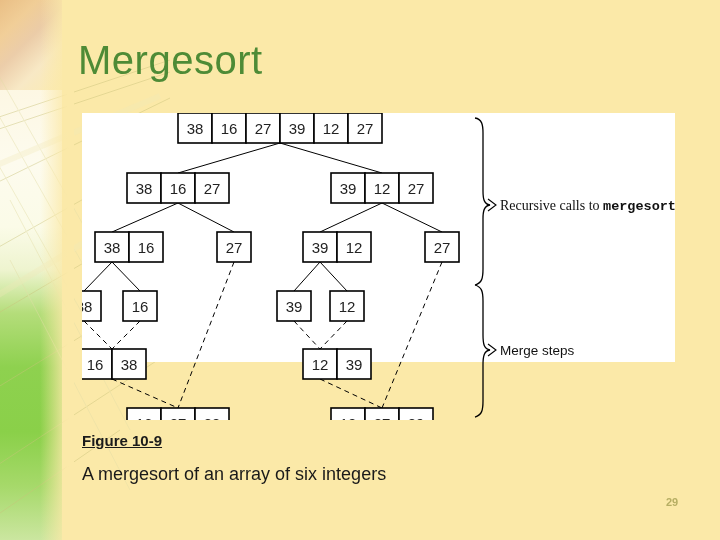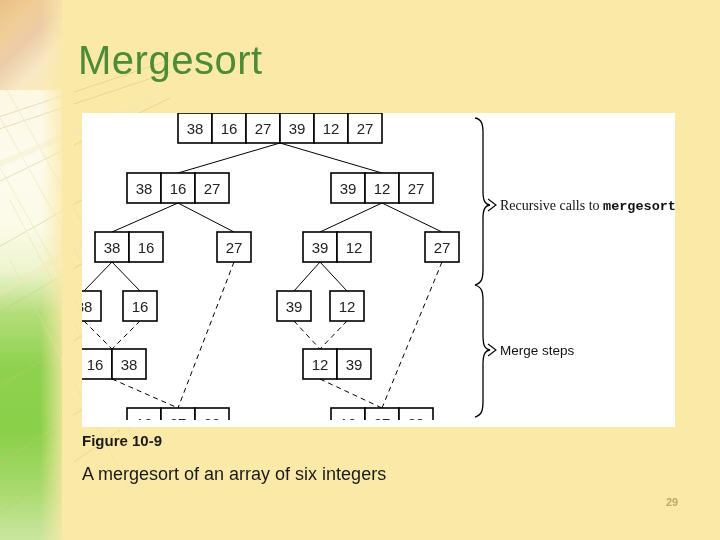--- a/index.html
+++ b/index.html
@@ -67,32 +67,33 @@
     color: #4e8b36;
     letter-spacing: .5px;
     line-height: 1.1;
   }
   
   .figure-panel {
     position: absolute;
     left: 82px;
     top: 113px;
     width: 593px;
-    height: 314px;
+    height: 249px;
     background: #ffffff;
   }
   .figure-svg { display: block; }
   
   .fig-label {
     position: absolute;
     left: 82px;
     top: 432px;
     font-size: 15px;
     font-weight: bold;
     color: #1a1a1a;
+    text-decoration: underline;
   }
   .fig-caption {
     position: absolute;
     left: 82px;
     top: 464px;
     font-size: 18px;
     color: #1a1a1a;
   }
   .copyright {
     position: absolute;

